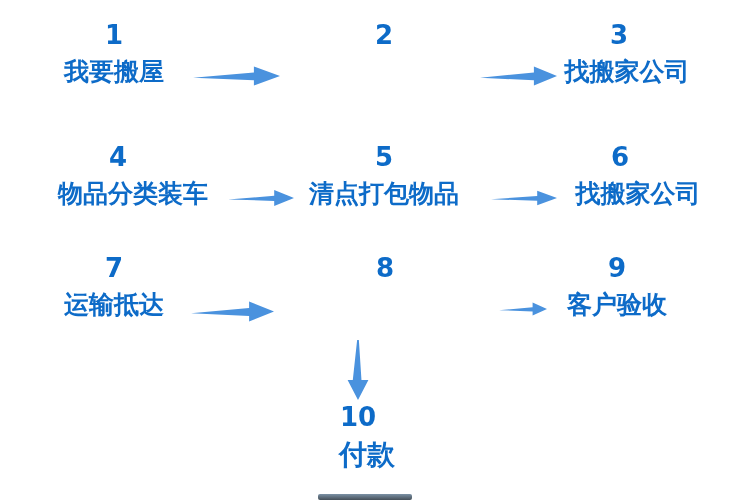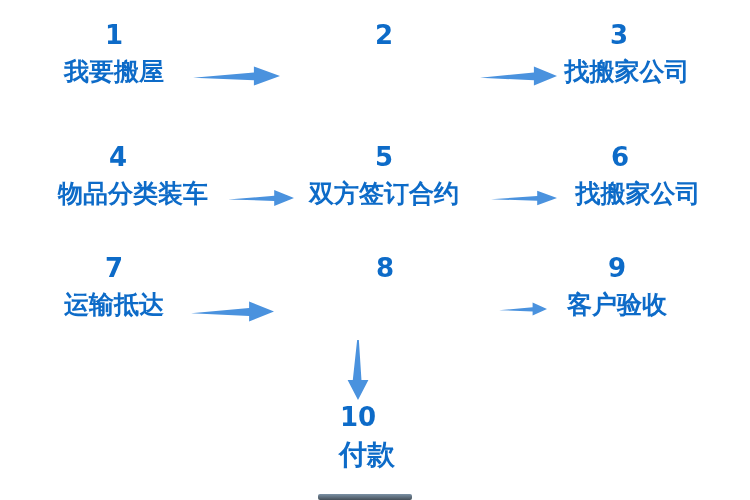--- a/index.html
+++ b/index.html
@@ -63,21 +63,21 @@
   <div class="step s3">
     <div class="num">3</div>
     <div class="label">找搬家公司</div>
   </div>
   <div class="step s4">
     <div class="num">4</div>
     <div class="label">物品分类装车</div>
   </div>
   <div class="step s5">
     <div class="num">5</div>
-    <div class="label">双方签订合约</div>
+    <div class="label">清点打包物品</div>
   </div>
   <div class="step s6">
     <div class="num">6</div>
     <div class="label">找搬家公司</div>
   </div>
   <div class="step s7">
     <div class="num">7</div>
     <div class="label">运输抵达</div>
   </div>
   <div class="step s8">

